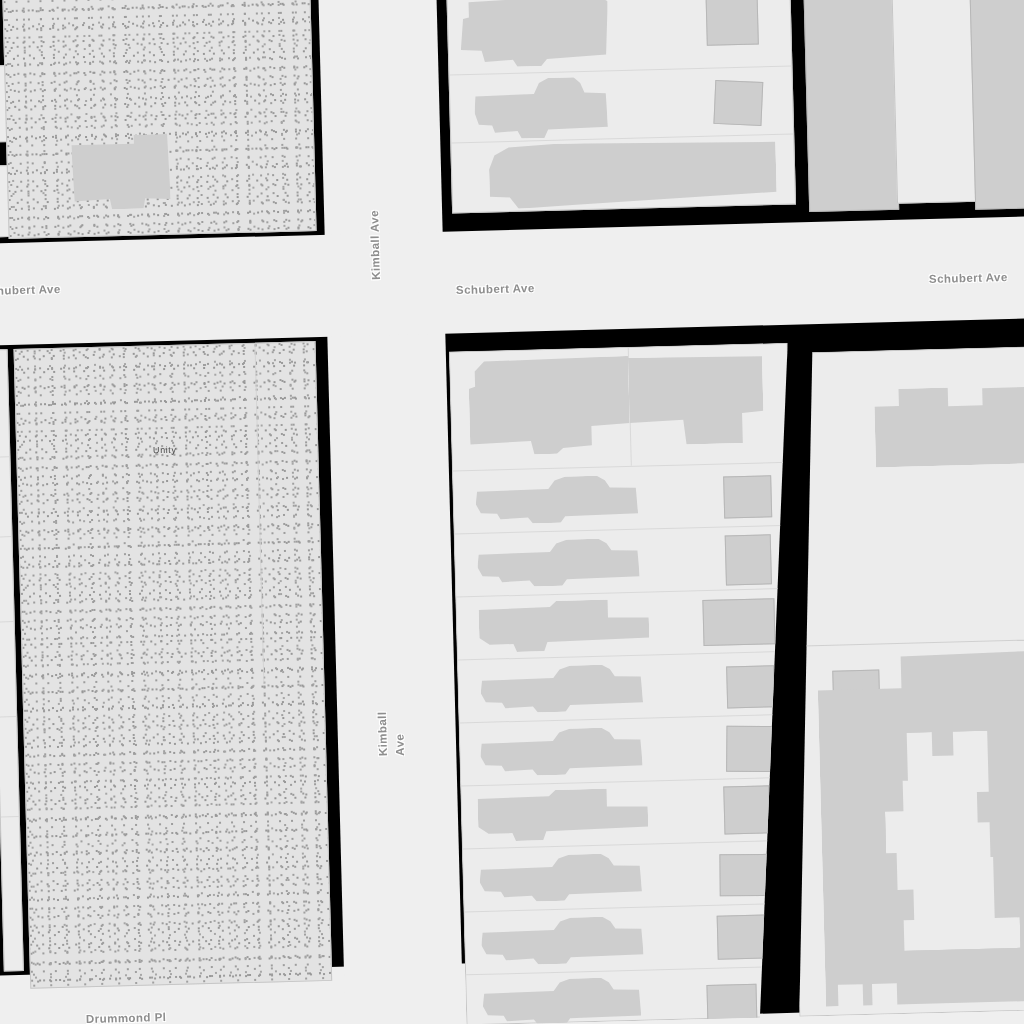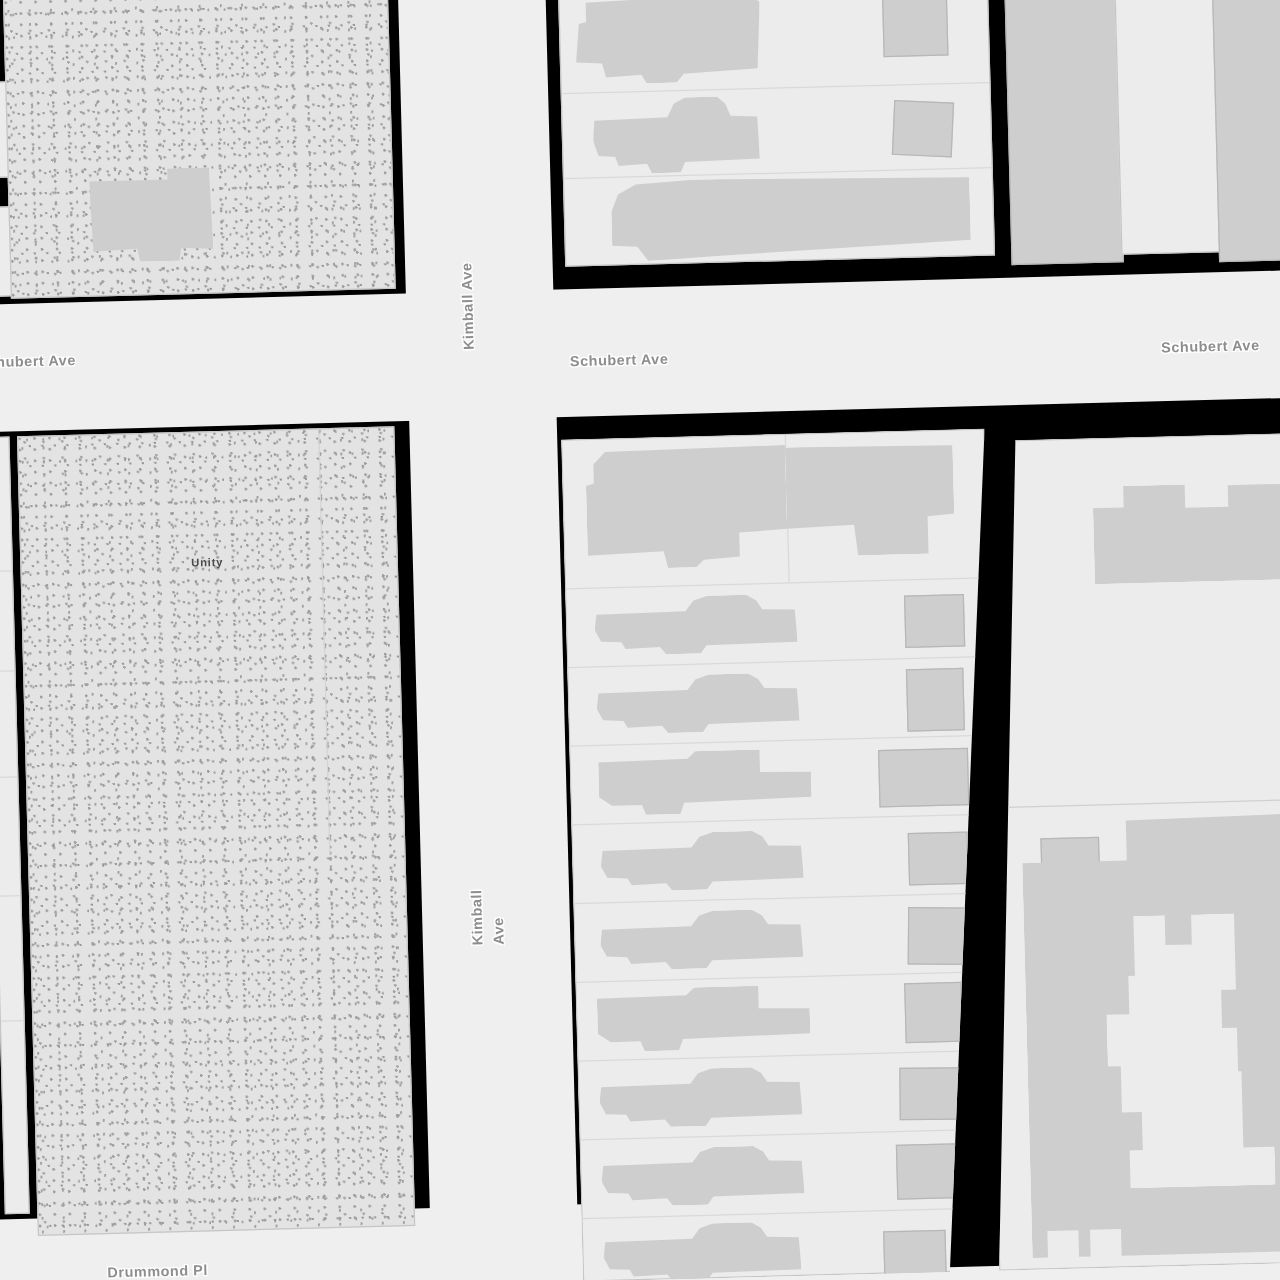--- a/index.html
+++ b/index.html
@@ -40,21 +40,21 @@
   .vline{position:absolute;top:0;width:1px;background:var(--divider-line,#d9d9d9)}
   
   .labels{position:absolute;left:0;top:0;width:1024px;height:1024px;pointer-events:none}
   .lbl{
     position:absolute;font-weight:bold;font-size:11.5px;letter-spacing:.45px;white-space:nowrap;
     color:var(--street-label-color,#8e8e8e);
     text-shadow:-1px -1px 0 rgba(255,255,255,.95),1px -1px 0 rgba(255,255,255,.95),
                 -1px 1px 0 rgba(255,255,255,.95),1px 1px 0 rgba(255,255,255,.95),0 0 3px #fff;
   }
   .lbl.vert{transform:rotate(-91.5deg)}
-  .lbl.place{font-weight:bold;font-size:9px;letter-spacing:.6px;color:var(--place-label-color,#4a4a4a);
+  .lbl.place{font-weight:normal;font-size:9px;letter-spacing:.6px;color:var(--place-label-color,#4a4a4a);
     text-shadow:0 0 2px rgba(230,230,230,.9);transform:rotate(-1deg)}
   .twoline{line-height:17px}
 </style>
 </head>
 <body>
 
 <div class="viewport">
   <div class="geo">
 
     <div class="road" style="left:0;top:1050px;width:1200px;height:150px"></div>

